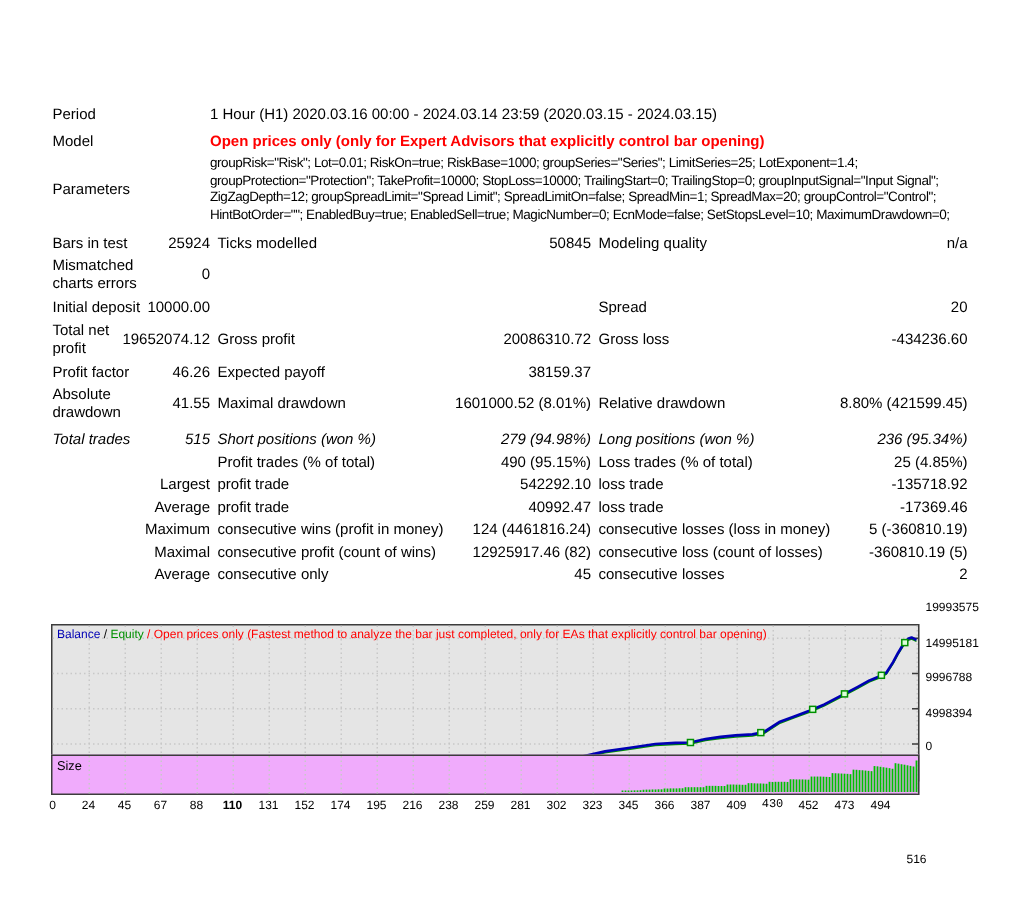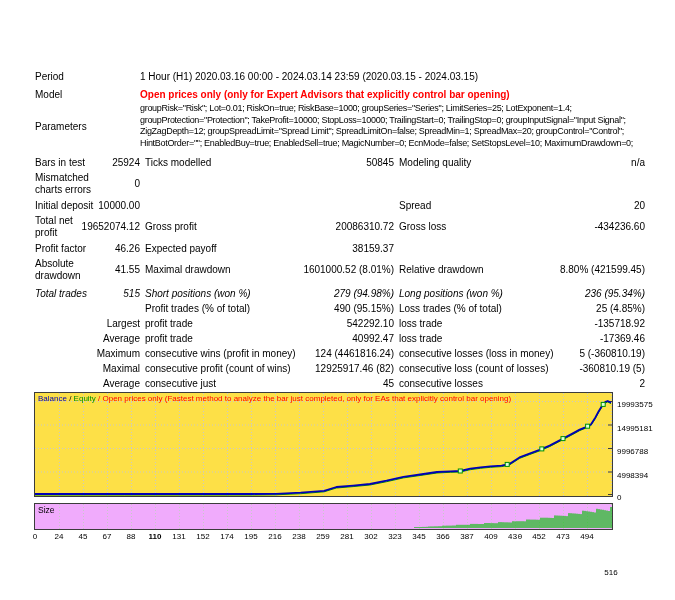--- a/index.html
+++ b/index.html
@@ -12,21 +12,21 @@
   .c1{left:35px;width:72px;}
   .c2{left:50px;width:90px;justify-content:flex-end;text-align:right;}
   .c3{left:145px;width:210px;white-space:nowrap;}
   .c4{left:240px;width:154px;justify-content:flex-end;text-align:right;white-space:nowrap;}
   .c5{left:399px;width:190px;white-space:nowrap;}
   .c6{left:495px;width:150px;justify-content:flex-end;text-align:right;white-space:nowrap;}
   .toplabel{position:absolute;left:35px;width:100px;font-size:10px;display:flex;align-items:center;height:100%;}
   .topvalue{position:absolute;left:140px;font-size:10px;display:flex;align-items:center;height:100%;white-space:nowrap;}
   .model-red{color:#FF0000;font-weight:bold;}
   #param-lines{position:absolute;left:140px;top:103px;width:520px;font-size:9px;letter-spacing:-0.3px;line-height:11.5px;}
-  #chart-main{position:absolute;left:34px;top:392px;width:577px;height:103px;border:1px solid #3c3c3c;background:#fde047;}
+  #chart-main{position:absolute;left:34px;top:416px;width:577px;height:103px;border:1px solid #3c3c3c;background:#e5e5e5;}
   #chart-header{position:absolute;left:3px;top:1px;font-size:8px;white-space:nowrap;overflow:hidden;width:570px;z-index:5;}
   #chart-size{position:absolute;left:34px;top:503px;width:577px;height:25px;border:1px solid #3c3c3c;background:#f0abfc;}
   #size-label{position:absolute;left:3px;top:1px;font-size:8.5px;z-index:5;}
   .ylab{position:absolute;left:617px;width:55px;font-size:8px;height:10px;line-height:10px;}
   .xlab{position:absolute;top:532px;width:26px;text-align:center;font-size:8px;height:10px;line-height:10px;}
   svg{position:absolute;left:0;top:0;}
 </style>
 </head>
 <body>
 
@@ -146,21 +146,21 @@
         <div class="cell c1"></div>
         <div class="cell c2">Maximal</div>
         <div class="cell c3">consecutive profit (count of wins)</div>
         <div class="cell c4">12925917.46 (82)</div>
         <div class="cell c5">consecutive loss (count of losses)</div>
         <div class="cell c6">-360810.19 (5)</div>
       </div>
       <div class="row" style="top: 376px; height: 15px;">
         <div class="cell c1"></div>
         <div class="cell c2">Average</div>
-        <div class="cell c3">consecutive just</div>
+        <div class="cell c3">consecutive only</div>
         <div class="cell c4">45</div>
         <div class="cell c5">consecutive losses</div>
         <div class="cell c6">2</div>
       </div>
     </div>
 
   <div id="chart-main">
     <svg id="main-svg" width="577" height="103">
         <line x1="24.5" y1="0" x2="24.5" y2="103" stroke="#C8C8C8" stroke-dasharray="1 2" stroke-width="1"></line>
         <line x1="48.5" y1="0" x2="48.5" y2="103" stroke="#C8C8C8" stroke-dasharray="1 2" stroke-width="1"></line>

